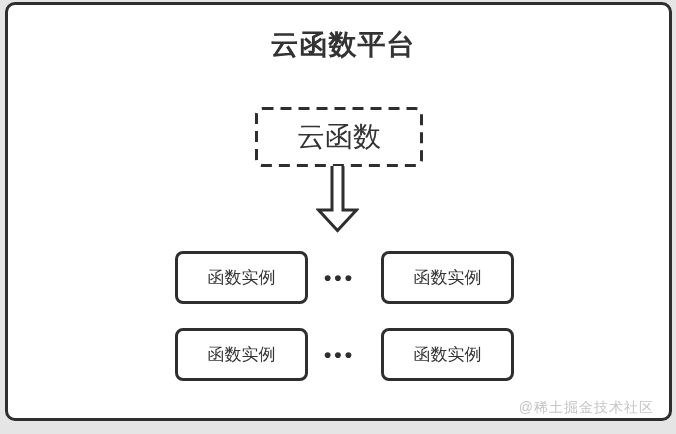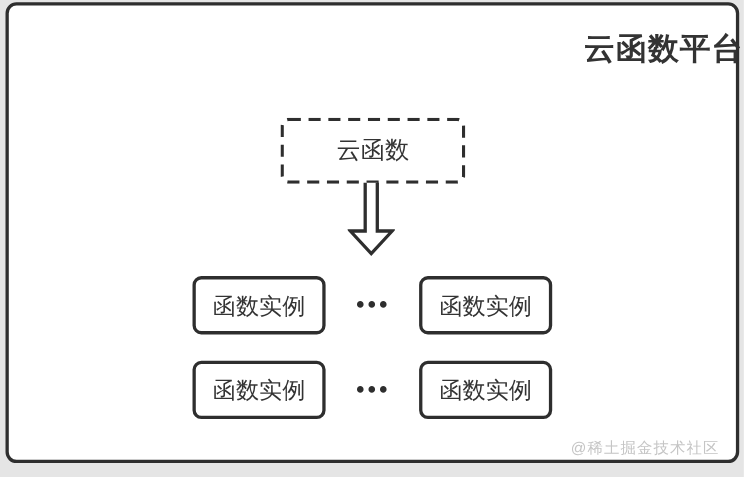--- a/index.html
+++ b/index.html
@@ -30,21 +30,21 @@
     height: 419px;
     background: var(--panel-background);
     border: 3px solid var(--border);
     border-radius: 10px;
   }
   .title {
     position: absolute;
     left: 0;
     top: 26px;
     width: 676px;
-    text-align: right;
+    text-align: center;
     font-size: 28px;
     font-weight: bold;
     color: var(--text);
     letter-spacing: 1px;
     padding-left: 10px;
   }
   .dashed-box {
     position: absolute;
     left: 255px;
     top: 107px;
@@ -59,40 +59,40 @@
   }
   .dashed-box .label {
     position: absolute;
     left: 0;
     top: 0;
     width: 100%;
     height: 100%;
     display: flex;
     align-items: center;
     justify-content: center;
-    font-size: 22px;
+    font-size: 28px;
     color: var(--text);
   }
   .arrow {
     position: absolute;
     left: 316px;
     top: 166px;
     color: var(--border);
   }
   .instance-box {
     position: absolute;
-    width: 121px;
+    width: 133px;
     height: 53px;
     background: var(--panel-background);
     border: 3px solid var(--border);
     border-radius: 8px;
     display: flex;
     align-items: center;
     justify-content: center;
-    font-size: 21px;
+    font-size: 17px;
     color: var(--text);
   }
   .box-r1-left  { left: 175px; top: 251px; }
   .box-r1-right { left: 381px; top: 251px; }
   .box-r2-left  { left: 175px; top: 328px; }
   .box-r2-right { left: 381px; top: 328px; }
   .dots {
     position: absolute;
     left: 303px;
     width: 70px;

